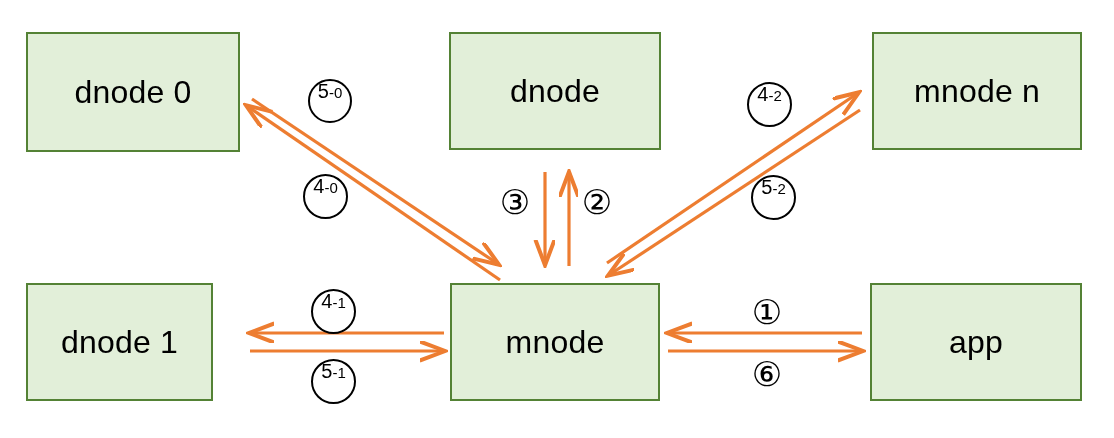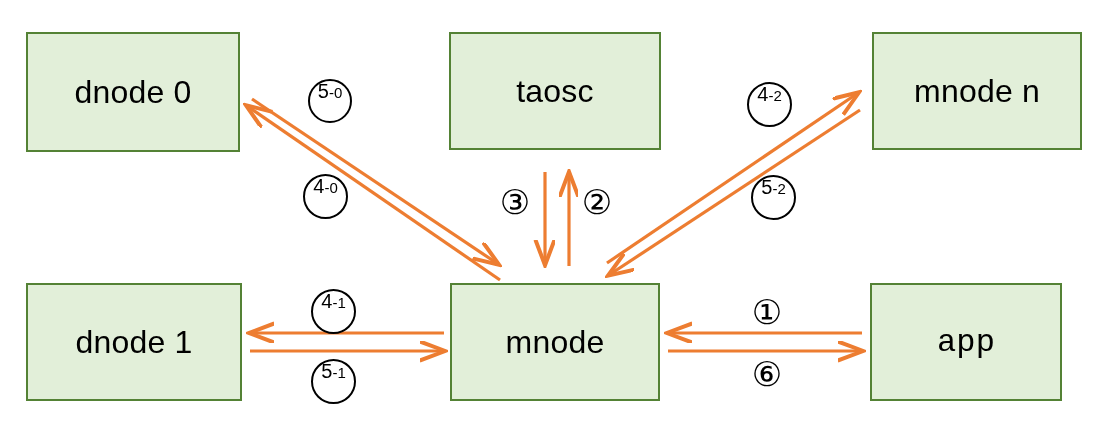--- a/index.html
+++ b/index.html
@@ -21,23 +21,23 @@
     color:#000;
     font-size:32px;
     font-family:"Liberation Sans", sans-serif;
     letter-spacing:.2px;
   }
   
   #node-dnode0{left:26px;top:32px;width:214px;height:120px;}
   #node-mnode {left:449px;top:32px;width:212px;height:118px;}
   #node-dnoden{left:872px;top:32px;width:210px;height:118px;}
   
-  #node-dnode1{left:26px;top:283px;width:216px;height:118px;}
+  #node-dnode1{left:26px;top:283px;width:187px;height:118px;}
   #node-taosc {left:450px;top:283px;width:210px;height:118px;}
-  #node-app   {left:870px;top:283px;width:192px;height:118px;font-family:Liberation Mono, monospace;}
+  #node-app   {left:870px;top:283px;width:212px;height:118px;}
 
   
   .lbl-circle{
     position:absolute;
     box-sizing:border-box;
     border:2.6px solid #000;
     border-radius:50%;
     background:#fff;
     display:flex;align-items:baseline;justify-content:center;
     color:#000;
@@ -86,21 +86,21 @@
 
       <line x1="862" y1="333" x2="668" y2="333"></line>
       <line x1="668" y1="351" x2="862" y2="351"></line>
     </g>
   </svg>
 
   <div class="node" id="node-dnode0">
     <span>dnode 0</span>
   </div>
   <div class="node" id="node-mnode">
-    <span>taosc</span>
+    <span>dnode</span>
   </div>
   <div class="node" id="node-dnoden">
     <span>mnode n</span>
   </div>
   <div class="node" id="node-dnode1">
     <span>dnode 1</span>
   </div>
   <div class="node" id="node-taosc">
     <span>mnode</span>
   </div>

